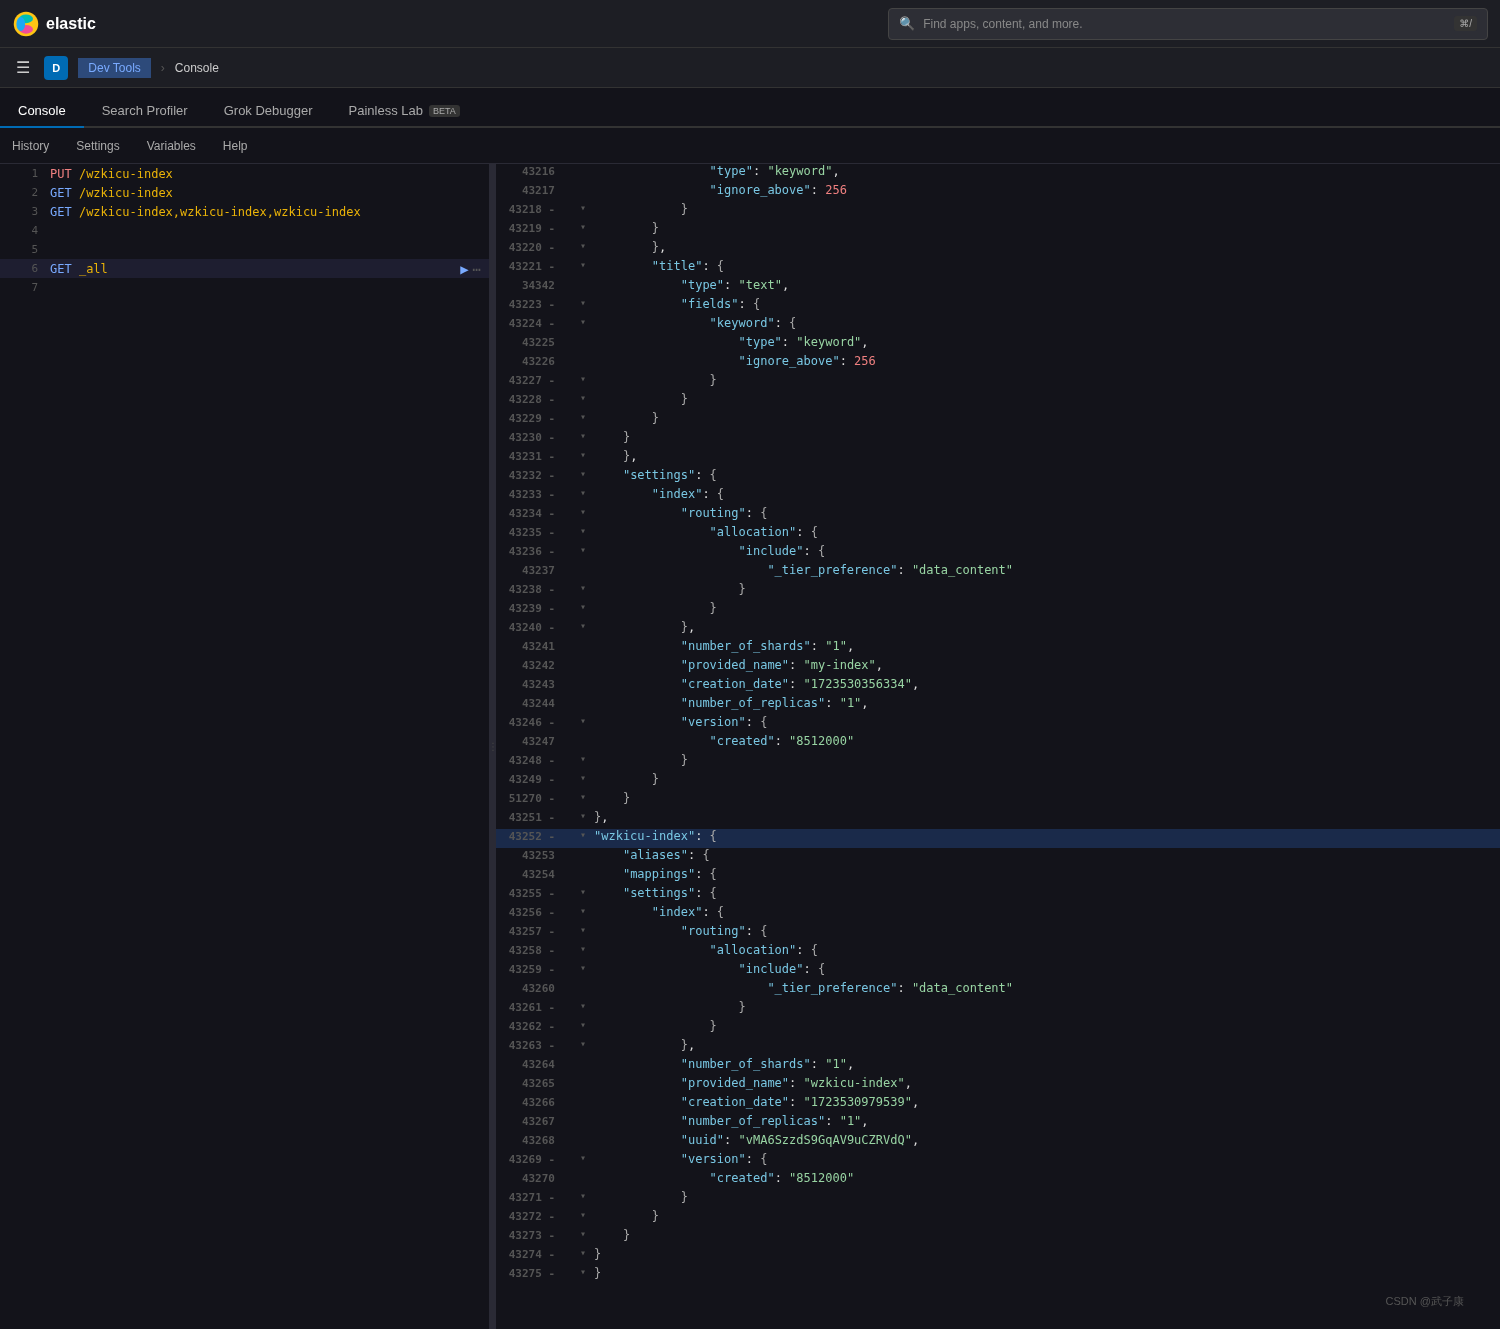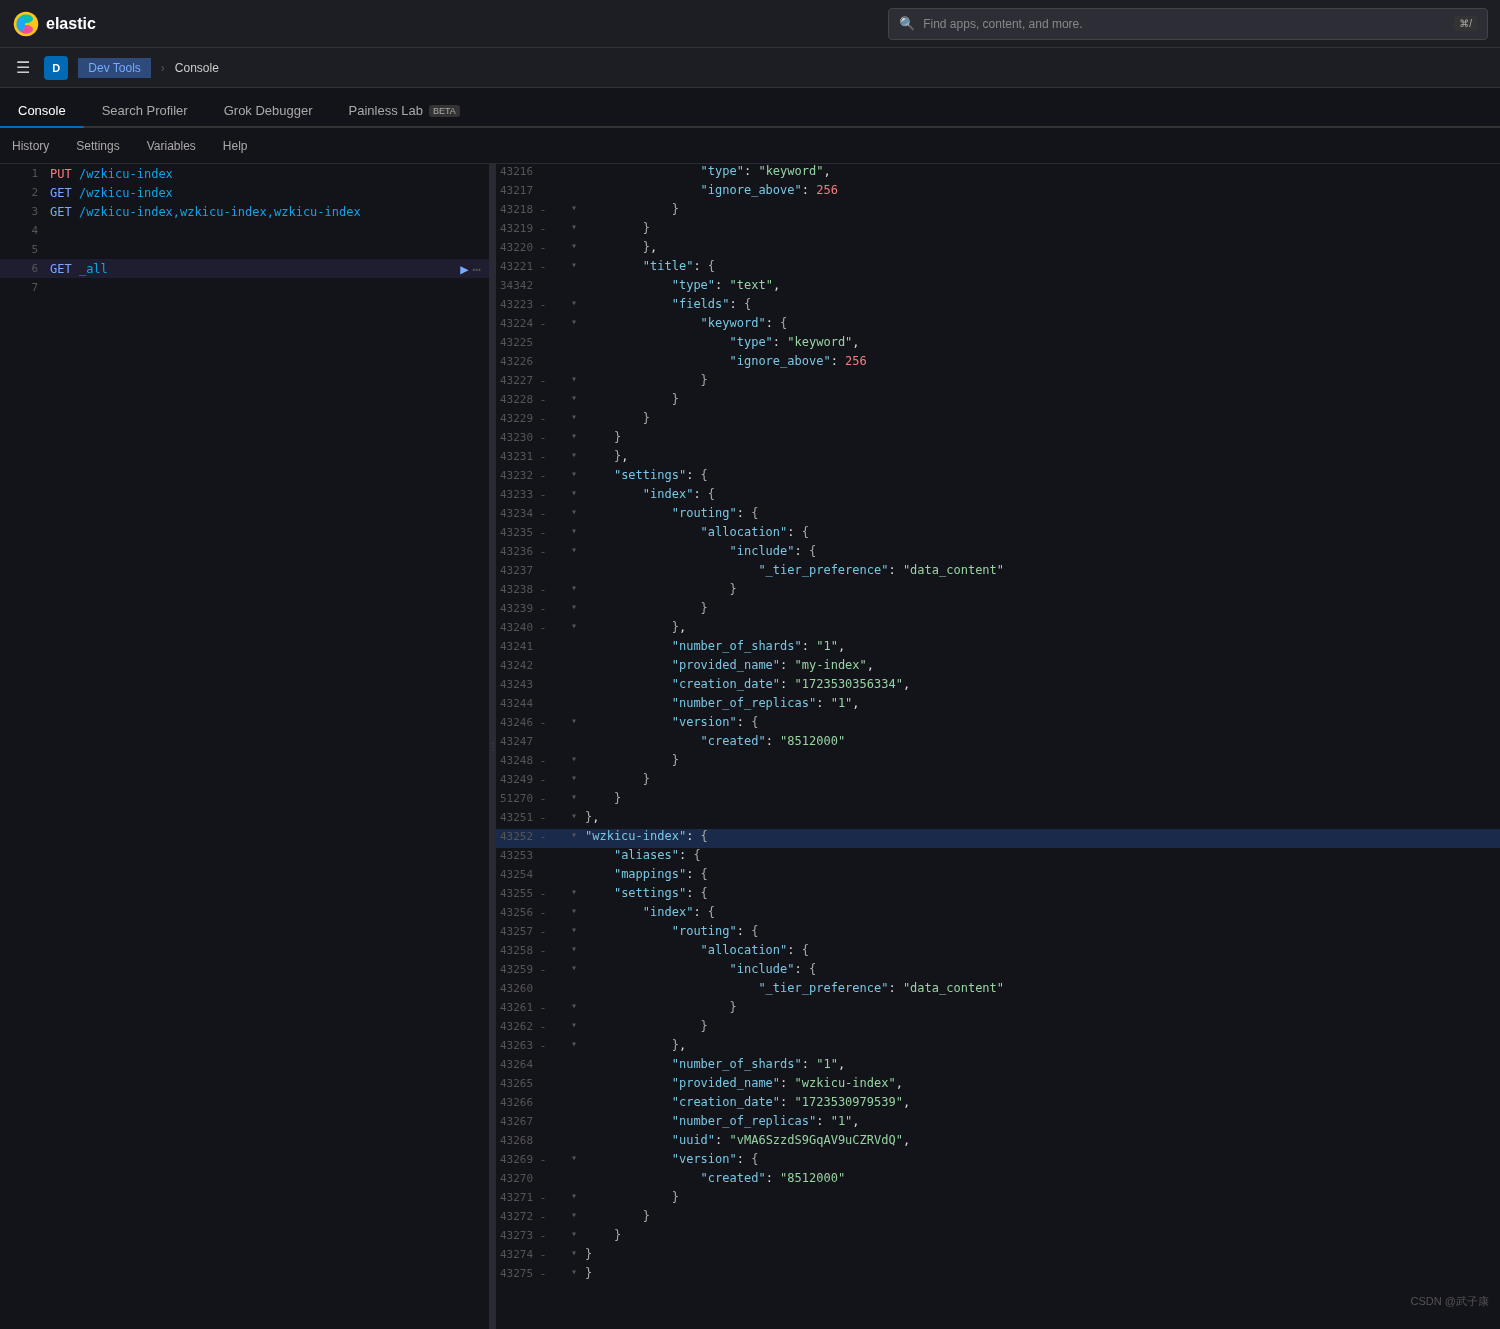--- a/index.html
+++ b/index.html
@@ -180,21 +180,21 @@
       margin-right: 12px;
       flex-shrink: 0;
       font-size: 11px;
     }
     .code-content {
       flex: 1;
       font-family: 'Consolas', 'Monaco', monospace;
     }
     .method-put { color: #f08080; }
     .method-get { color: #79aaff; }
-    .url-text { color: #0ea5e9; }
+    .url-text { color: #eab308; }
     .line-active {
       background: #1e1e30;
     }
     .line-actions {
       display: flex;
       gap: 4px;
       margin-left: 4px;
     }
     .run-btn {
       color: #79aaff;
@@ -232,25 +232,27 @@
       display: flex;
       align-items: flex-start;
       min-height: 19px;
       padding: 0 4px;
     }
     .output-line.highlighted {
       background: #1a2a4a;
     }
     .out-line-num {
       width: 55px;
+      text-align: right;
       color: #555;
-      margin-right: 16px;
+      margin-right: 25px;
       flex-shrink: 0;
       font-size: 11px;
       padding-top: 1px;
+      font-weight: bold;
     }
     .out-fold {
       width: 14px;
       color: #555;
       flex-shrink: 0;
       cursor: pointer;
       font-size: 10px;
     }
     .out-content {
       flex: 1;
@@ -261,21 +263,21 @@
     
     .json-key { color: #79c7e3; }
     .json-str { color: #98d4a3; }
     .json-num { color: #f08080; }
     .json-brace { color: #aaa; }
 
     
     .watermark {
       position: fixed;
       bottom: 20px;
-      right: 11px;
+      right: 36px;
       color: #555;
       font-size: 11px;
     }
   </style>
 </head>
 <body>
 
 <div class="top-bar">
   <div class="elastic-logo">
     <svg class="logo-icon" viewBox="0 0 32 32" fill="none">

